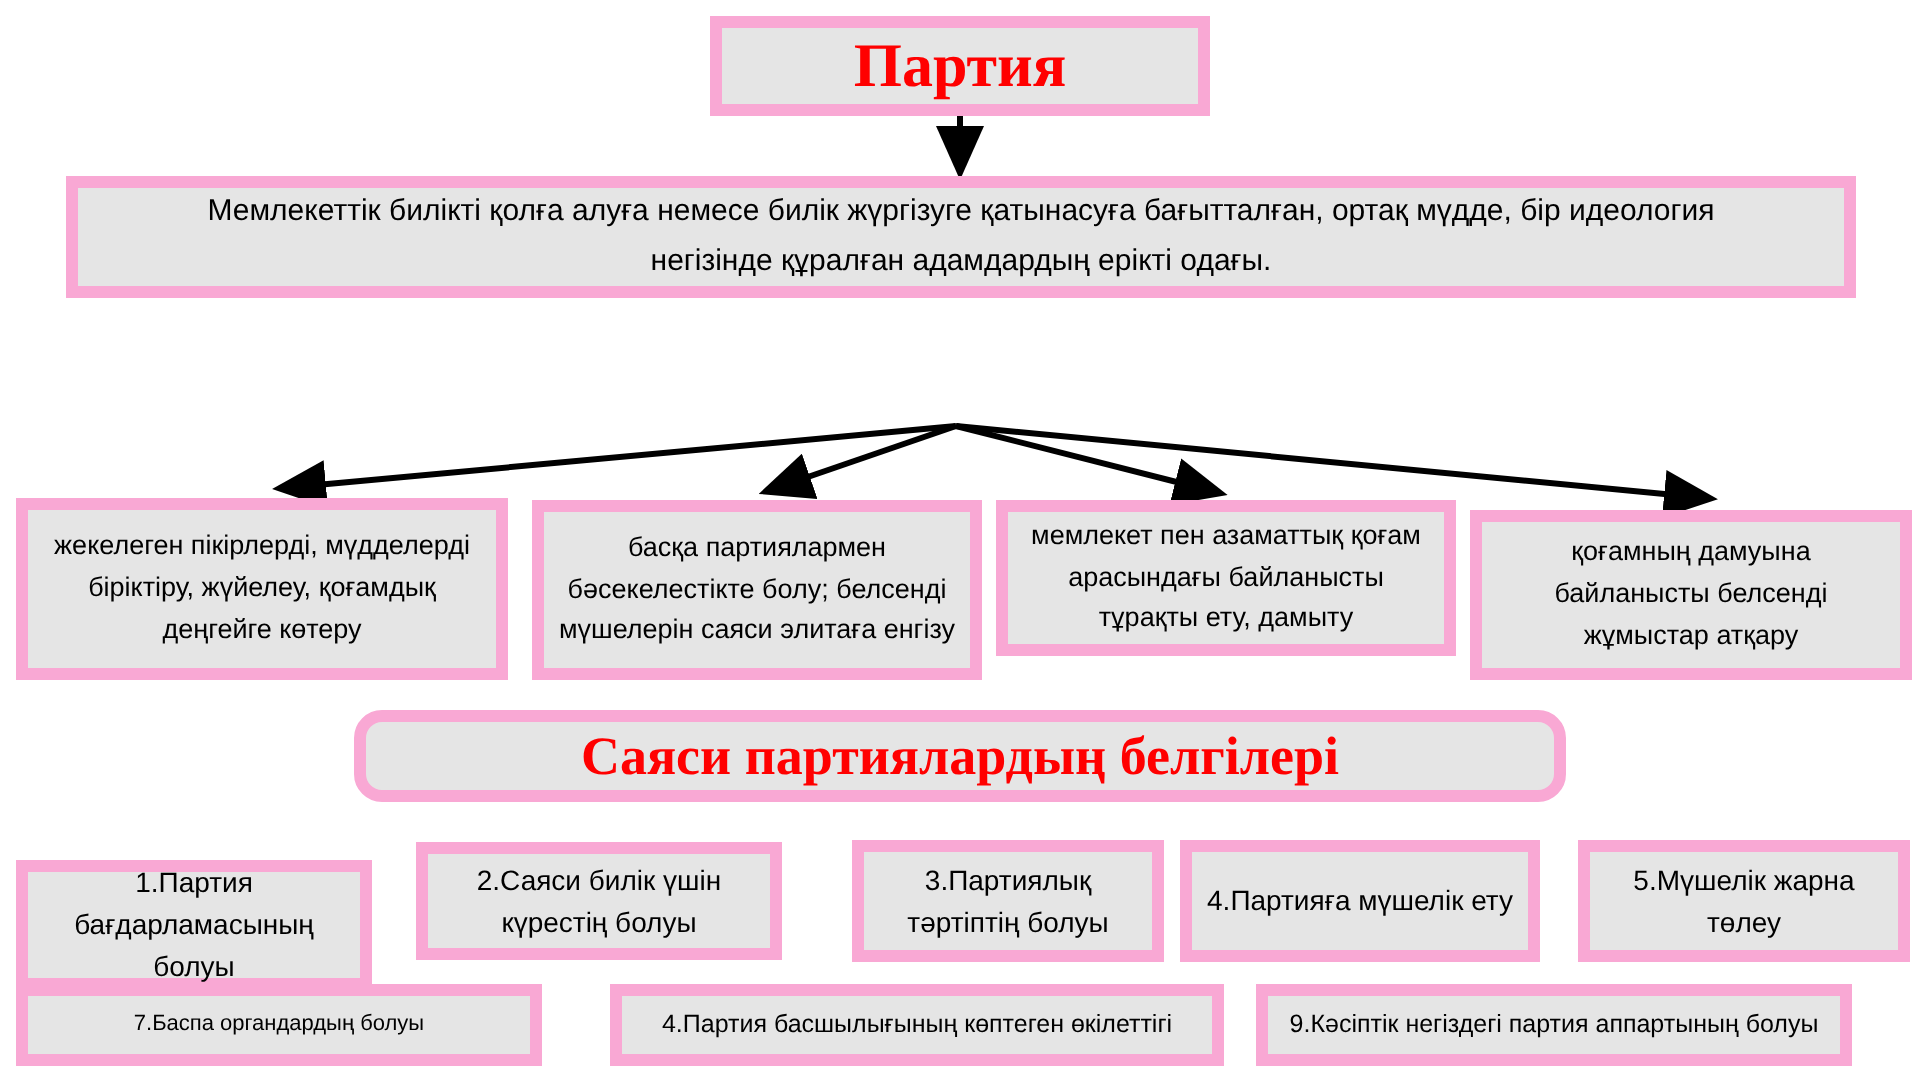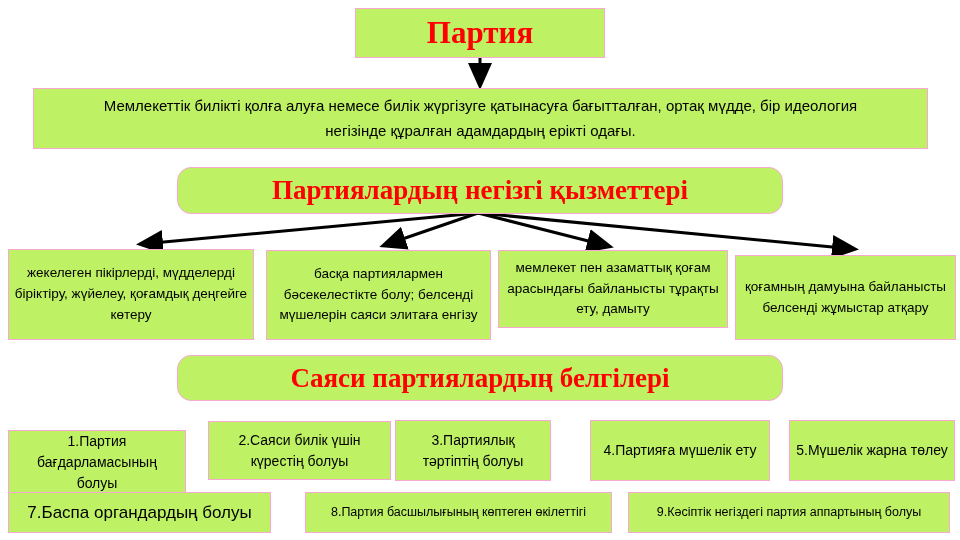--- a/index.html
+++ b/index.html
@@ -15,22 +15,22 @@
     background: #ffffff;
   }
   .connectors {
     position: absolute; left: 0; top: 0;
     width: 960px; height: 540px;
     pointer-events: none;
   }
   .box {
     position: absolute;
     box-sizing: border-box;
-    border: 1px solid #f9a8d4;
-    background: #bef264;
+    border: 6px solid #f9a8d4;
+    background: #e5e5e5;
     display: flex;
     align-items: center;
     justify-content: center;
     text-align: center;
   }
   .title-box {
     left: 355px; top: 8px; width: 250px; height: 50px;
     font-family: "Liberation Serif", serif;
     font-weight: bold;
     font-size: 31px;
@@ -61,27 +61,27 @@
   .func-2 { left: 266px; top: 250px; width: 225px; height: 90px; }
   .func-3 { left: 498px; top: 250px; width: 230px; height: 78px; }
   .func-4 { left: 735px; top: 255px; width: 221px; height: 85px; }
   .feat-box {
     font-size: 14px;
     line-height: 1.5;
     padding: 2px 6px;
   }
   .feat-1 { left: 8px;   top: 418px; width: 178px; height: 65px; margin-top: 12px; }
   .feat-2 { left: 208px; top: 421px; width: 183px; height: 59px; }
-  .feat-3 { left: 395px; top: 420px; width: 156px; height: 61px; }
+  .feat-3 { left: 426px; top: 420px; width: 156px; height: 61px; }
   .feat-4 { left: 590px; top: 420px; width: 180px; height: 61px; }
   .feat-5 { left: 789px; top: 420px; width: 166px; height: 61px; }
   .feat-small { font-size: 12.5px; line-height: 1.45; }
-  .feat-7 { left: 8px;   top: 492px; width: 263px; height: 41px; font-size: 17px; }
+  .feat-7 { left: 8px;   top: 492px; width: 263px; height: 41px; font-size: 11px; }
   .feat-8 { left: 305px; top: 492px; width: 307px; height: 41px; }
-  .feat-9 { left: 628px; top: 492px; width: 322px; height: 41px; }
+  .feat-9 { left: 628px; top: 492px; width: 298px; height: 41px; }
 </style>
 </head>
 <body>
 
 <div class="slide">
 
   <svg class="connectors" viewBox="0 0 960 540" xmlns="http://www.w3.org/2000/svg">
     <defs>
       <marker id="arrowhead" markerWidth="9" markerHeight="8" refX="7" refY="4" orient="auto">
         <path d="M0,0 L9,4 L0,8 Z" fill="#000000"></path>
@@ -93,32 +93,31 @@
     <line x1="478" y1="213" x2="142" y2="244" stroke="#000000" stroke-width="3" marker-end="url(#arrowhead)"></line>
     <line x1="478" y1="213" x2="385" y2="245" stroke="#000000" stroke-width="3" marker-end="url(#arrowhead)"></line>
     <line x1="478" y1="213" x2="608" y2="246" stroke="#000000" stroke-width="3" marker-end="url(#arrowhead)"></line>
     <line x1="478" y1="213" x2="853" y2="249" stroke="#000000" stroke-width="3" marker-end="url(#arrowhead)"></line>
   </svg>
 
   <div class="box title-box">Партия</div>
 
   <div class="box definition-box">Мемлекеттік билікті қолға алуға немесе билік жүргізуге қатынасуға бағытталған, ортақ мүдде, бір идеология негізінде құралған адамдардың ерікті одағы.</div>
 
-  <div class="box section-header header-functions">Партиялардың негізгі қызметтері</div>
 
   <div class="box func-box func-1">жекелеген пікірлерді, мүдделерді біріктіру, жүйелеу, қоғамдық деңгейге көтеру</div>
   <div class="box func-box func-2">басқа партиялармен бәсекелестікте болу; белсенді мүшелерін саяси элитаға енгізу</div>
   <div class="box func-box func-3">мемлекет пен азаматтық қоғам арасындағы байланысты тұрақты ету, дамыту</div>
   <div class="box func-box func-4">қоғамның дамуына байланысты белсенді жұмыстар атқару</div>
 
   <div class="box section-header header-features">Саяси партиялардың белгілері</div>
 
   <div class="box feat-box feat-1">1.Партия бағдарламасының болуы</div>
   <div class="box feat-box feat-2">2.Саяси билік үшін күрестің болуы</div>
   <div class="box feat-box feat-3">3.Партиялық тәртіптің болуы</div>
   <div class="box feat-box feat-4">4.Партияға мүшелік ету</div>
   <div class="box feat-box feat-5">5.Мүшелік жарна төлеу</div>
 
   <div class="box feat-box feat-7">7.Баспа органдардың болуы</div>
-  <div class="box feat-box feat-small feat-8">8.Партия басшылығының көптеген өкілеттігі</div>
+  <div class="box feat-box feat-small feat-8">4.Партия басшылығының көптеген өкілеттігі</div>
   <div class="box feat-box feat-small feat-9">9.Кәсіптік негіздегі партия аппартының болуы</div>
 
 </div>
 
 </body></html>

